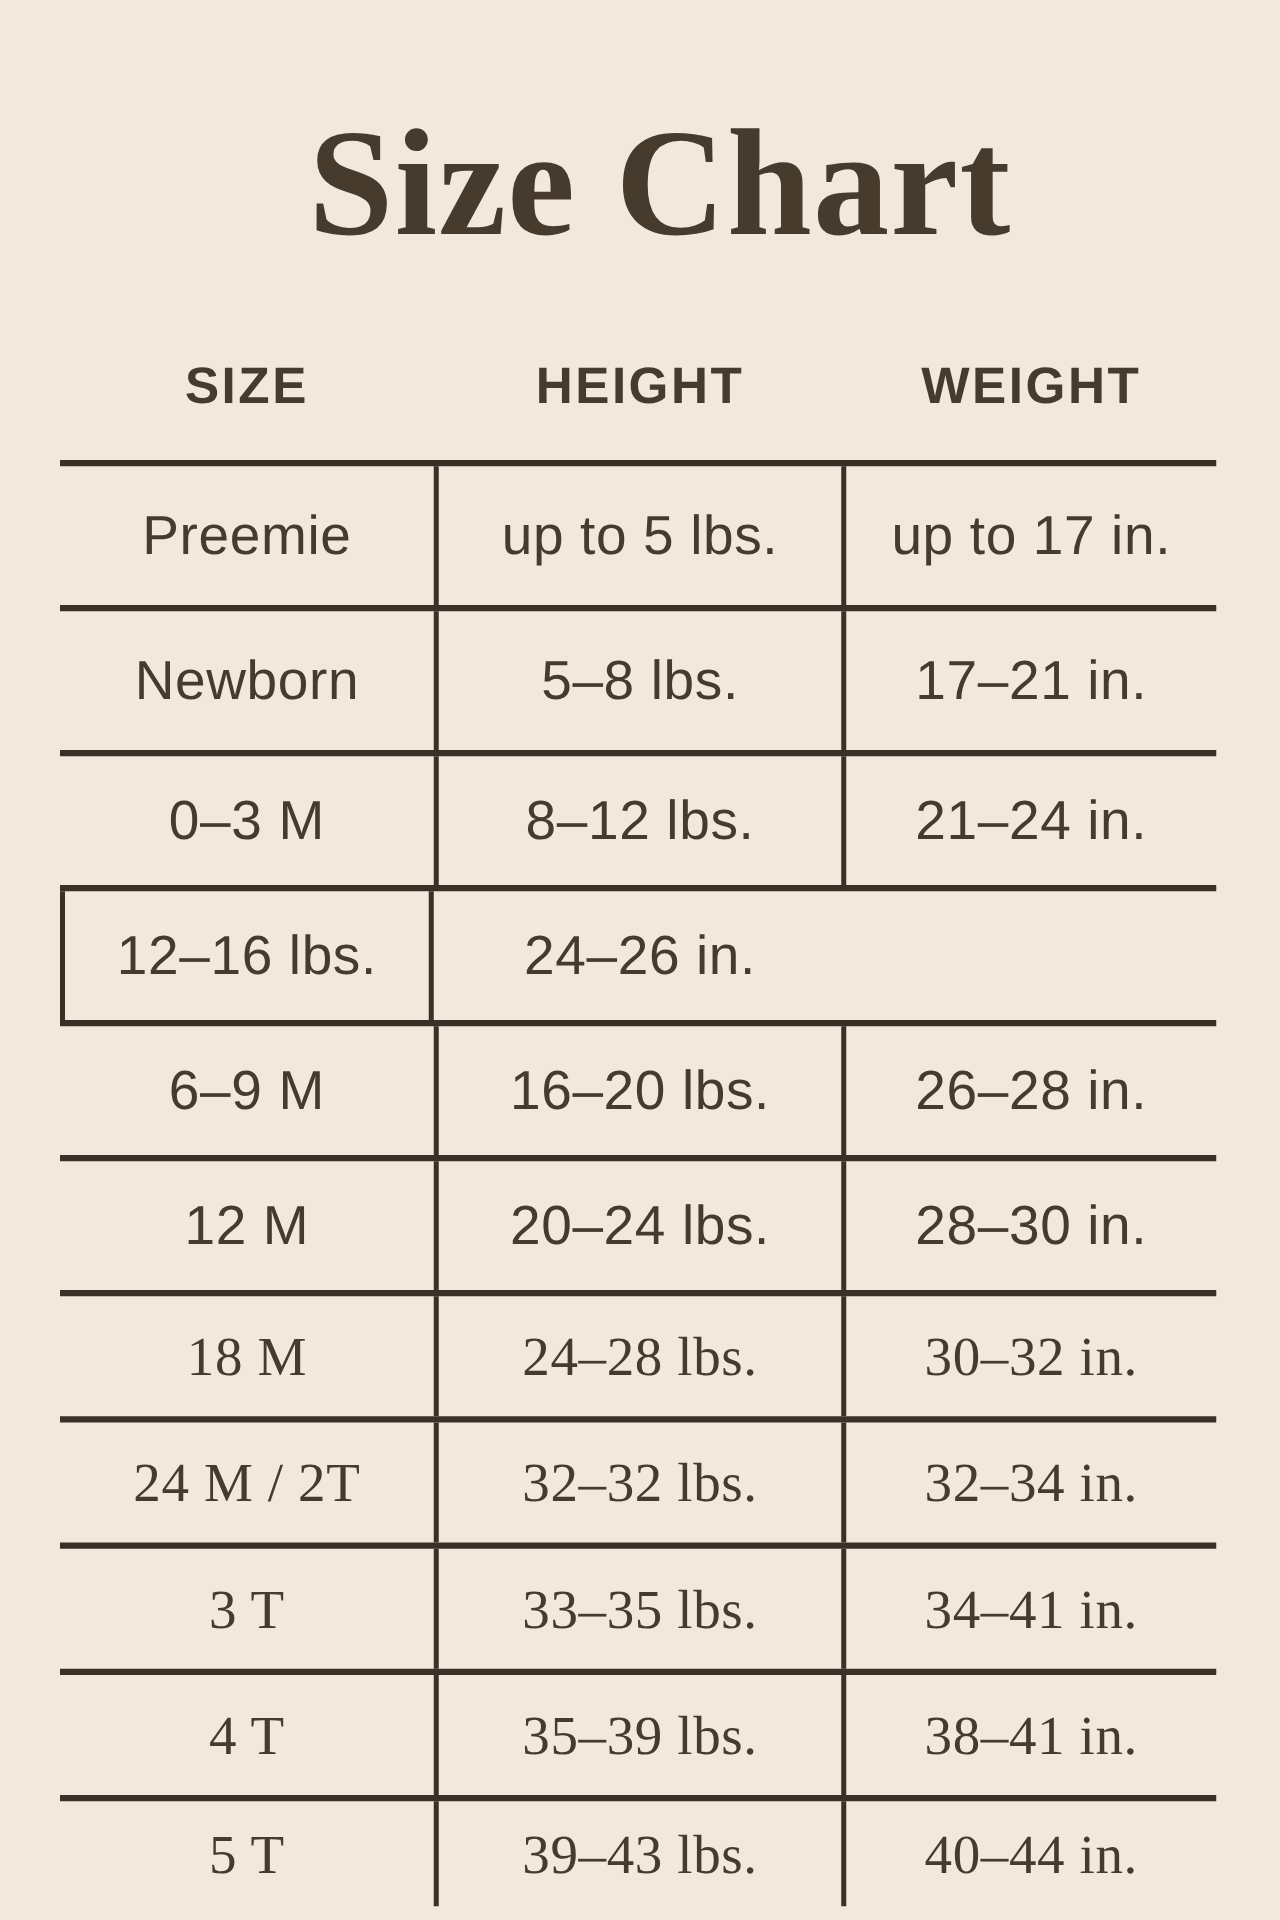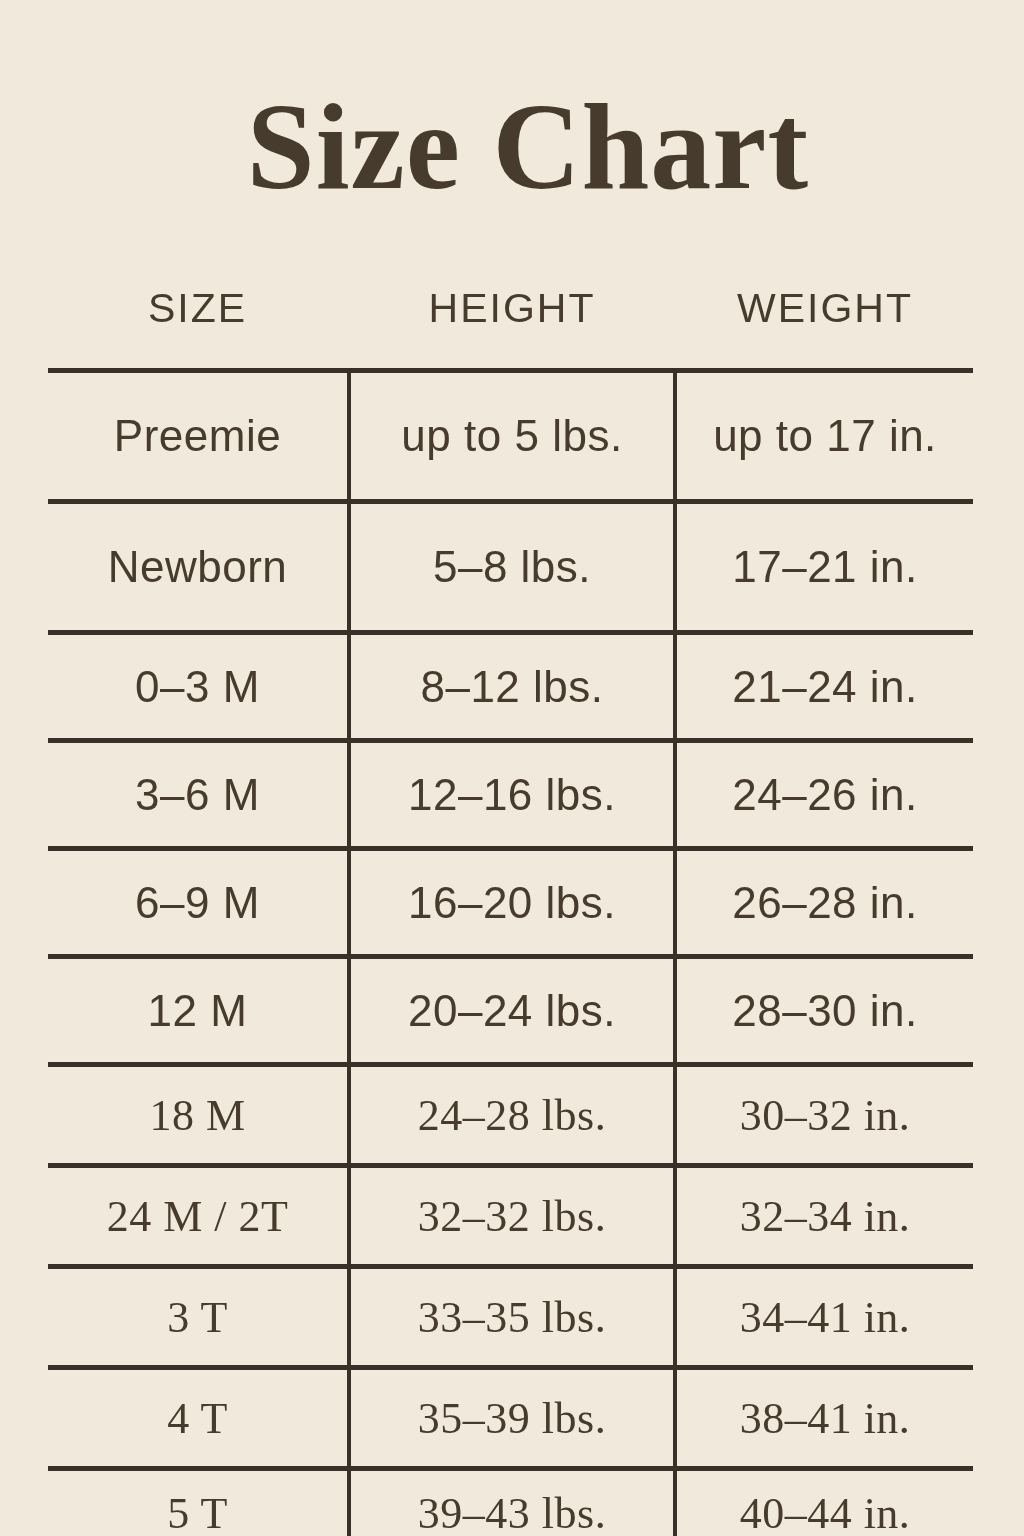--- a/index.html
+++ b/index.html
@@ -20,33 +20,33 @@
     font-family:"Liberation Serif","DejaVu Serif",serif;
     font-weight:bold;font-size:122px;line-height:1.2;
     color:var(--ink);letter-spacing:1px;
   }
   .headers{
     position:absolute;top:278px;left:48px;width:925px;height:60px;
     display:grid;grid-template-columns:299px 330px 296px;
   }
   .hcell{
     display:flex;align-items:center;justify-content:center;
-    font-weight:normal;font-size:41px;letter-spacing:2px;
+    font-weight:bold;font-size:41px;letter-spacing:2px;
     color:var(--ink);
   }
   .size-table{
     position:absolute;top:368px;left:48px;width:925px;
     border-top:5px solid var(--line);
   }
   .trow{
     display:grid;grid-template-columns:299px 330px 296px;
     height:103px;
   }
   .trow + .trow{border-top:5px solid var(--line);}
-  .trow:nth-child(-n+2){height:126px;text-align:right;}
+  .trow:nth-child(-n+2){height:111px;text-align:right;}
   .trow:nth-child(n+7){height:96px;font-family:Liberation Serif, serif;}
   .trow:nth-child(11){height:84px;}
   .tcell{
     display:flex;align-items:center;justify-content:center;
     font-size:44px;letter-spacing:0.5px;
     color:var(--ink);
   }
   .tcell.mid{
     border-left:4px solid var(--line);
     border-right:4px solid var(--line);
@@ -73,21 +73,20 @@
       <div class="tcell">Newborn</div>
       <div class="tcell mid">5–8 lbs.</div>
       <div class="tcell">17–21 in.</div>
     </div>
     <div class="trow">
       <div class="tcell">0–3 M</div>
       <div class="tcell mid">8–12 lbs.</div>
       <div class="tcell">21–24 in.</div>
     </div>
     <div class="trow">
-      <div class="tcell">3–6 M</div>
       <div class="tcell mid">12–16 lbs.</div>
       <div class="tcell">24–26 in.</div>
     </div>
     <div class="trow">
       <div class="tcell">6–9 M</div>
       <div class="tcell mid">16–20 lbs.</div>
       <div class="tcell">26–28 in.</div>
     </div>
     <div class="trow">
       <div class="tcell">12 M</div>

